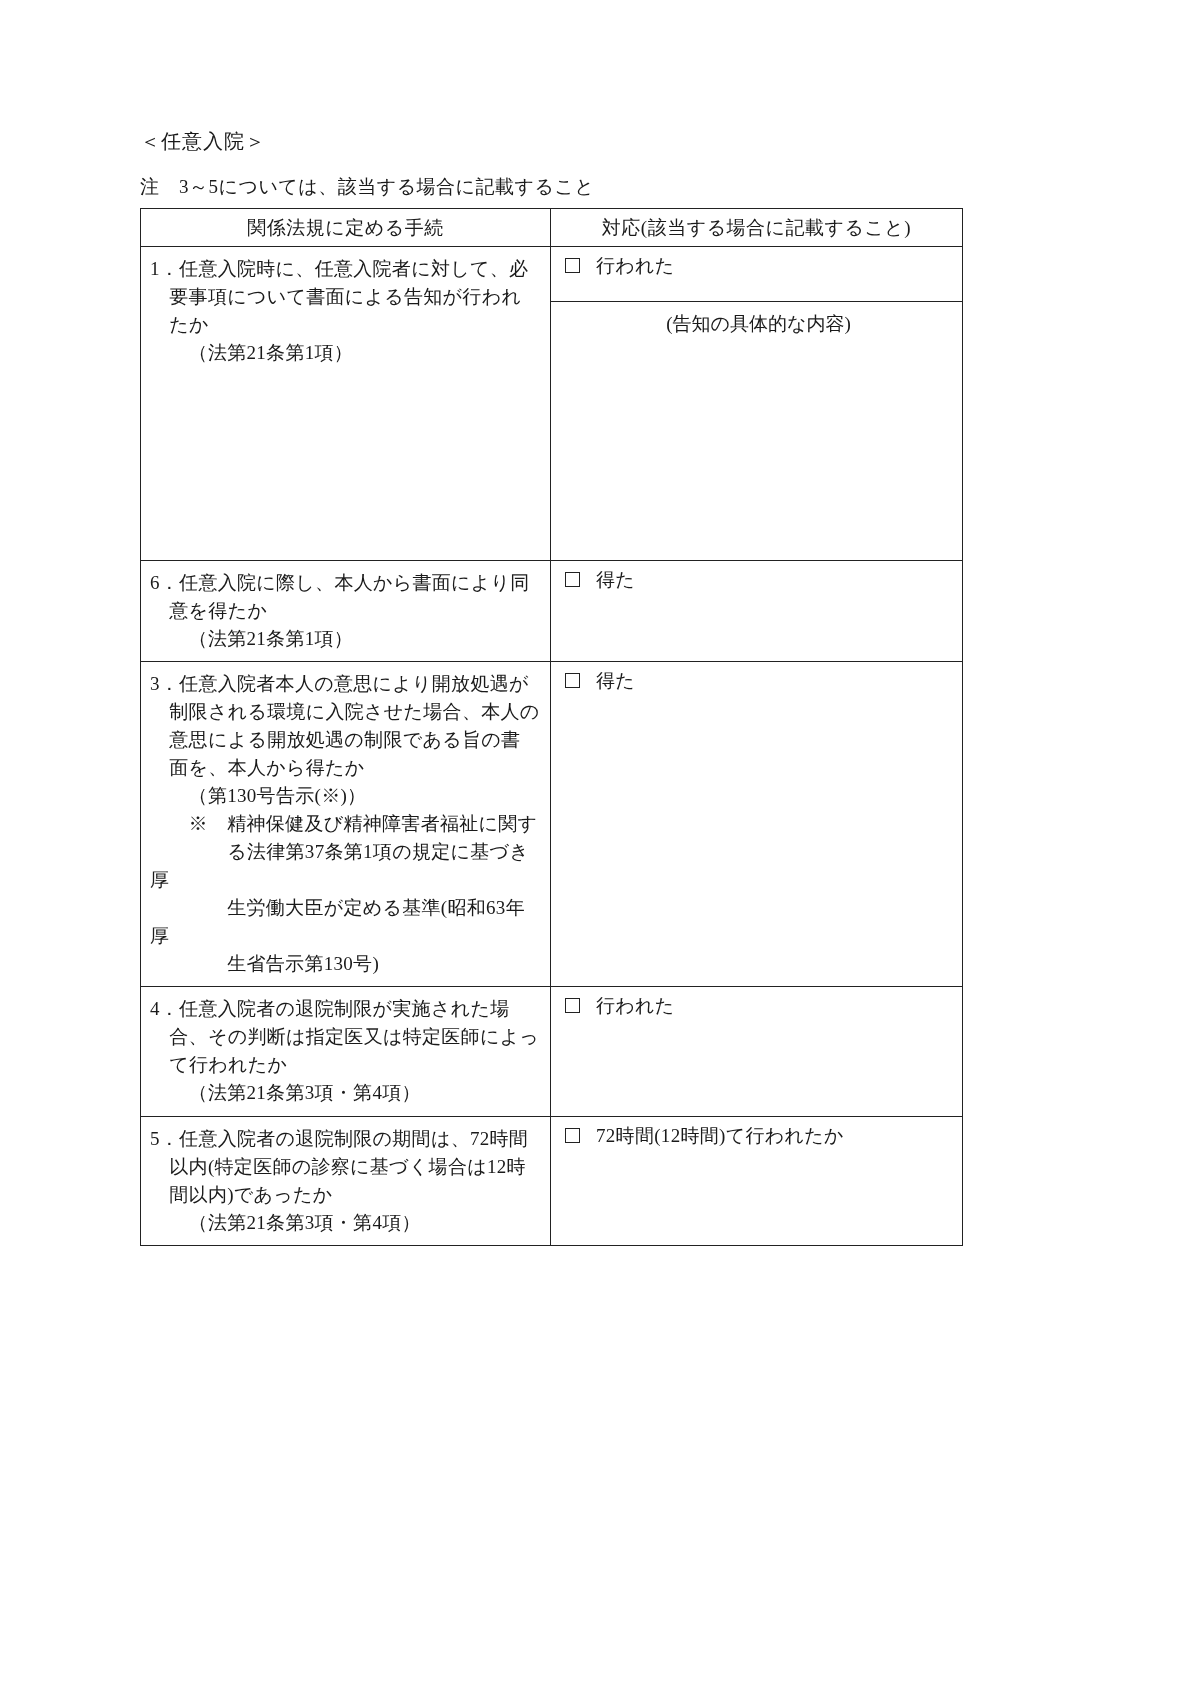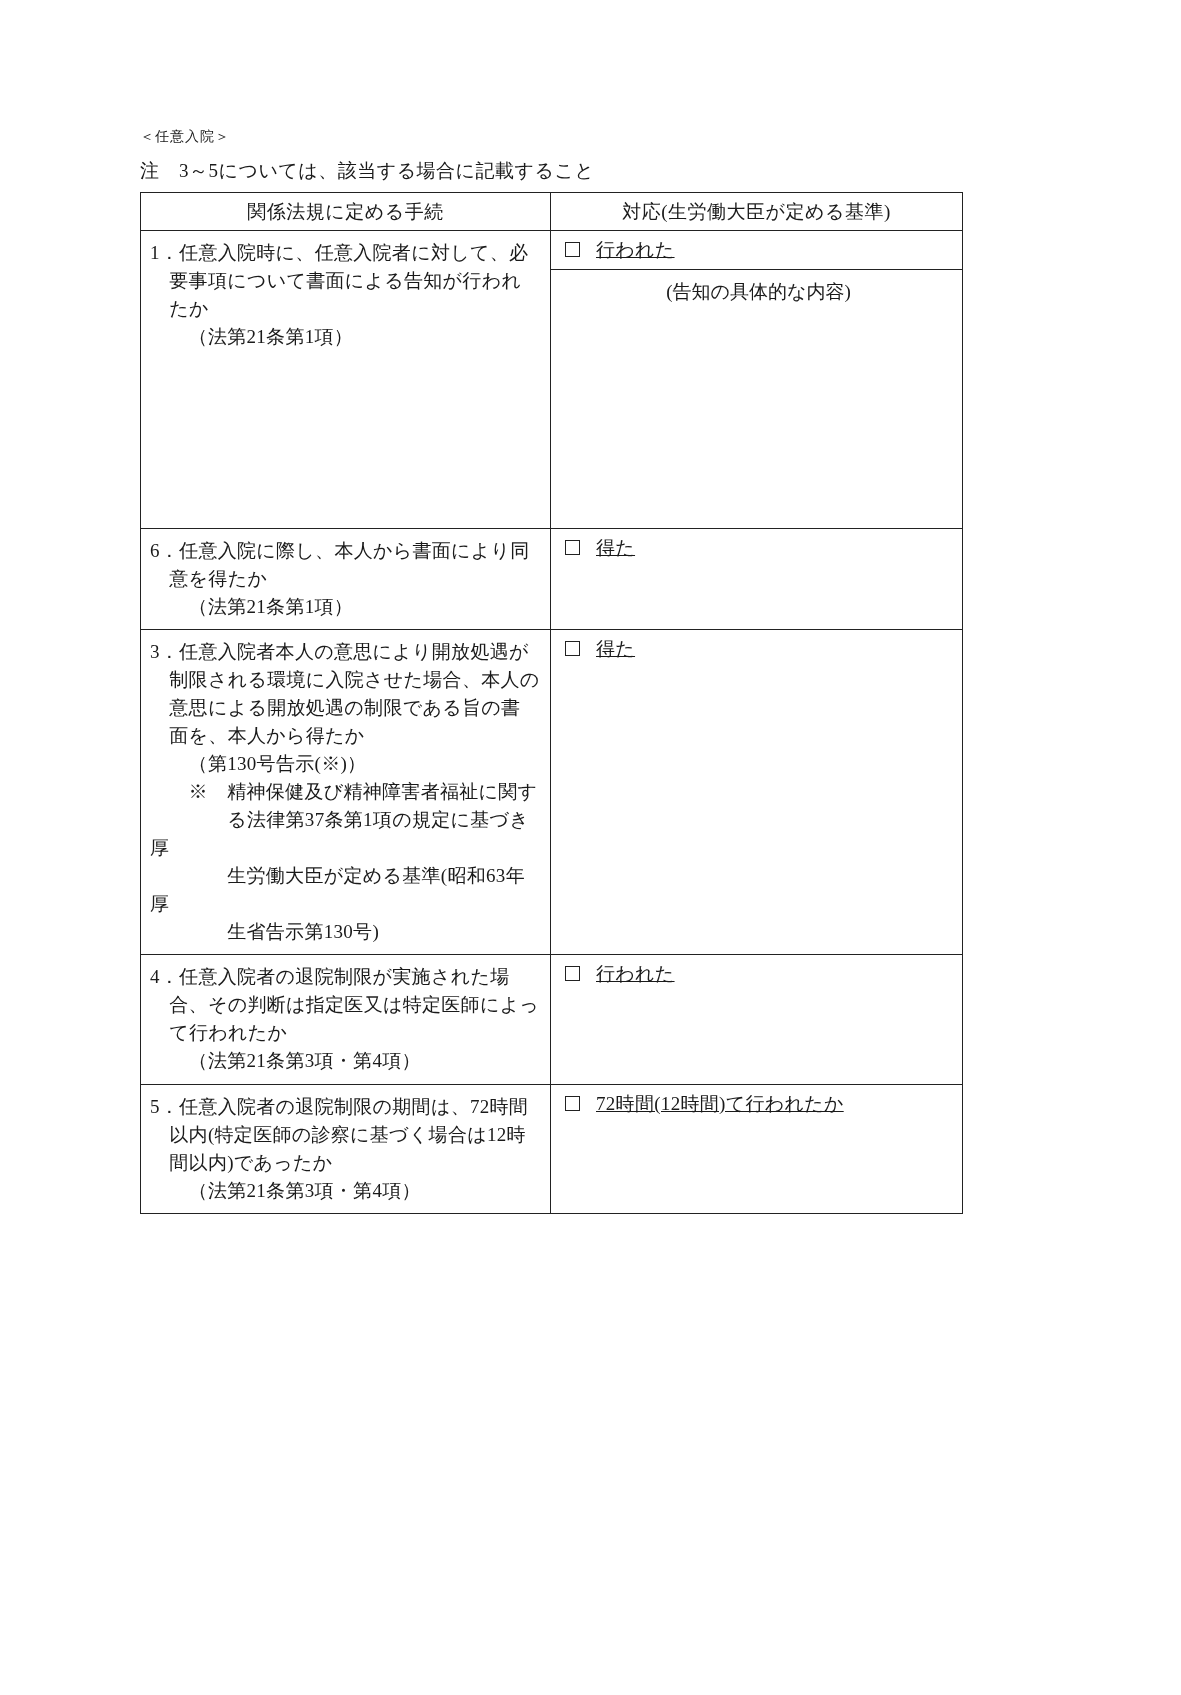--- a/index.html
+++ b/index.html
@@ -11,28 +11,28 @@
     font-family: "Liberation Serif", "DejaVu Serif", serif;
     color: #1a1a1a;
   }
   .page {
     position: absolute;
     left: 140px;
     top: 128px;
     width: 824px;
   }
   .title {
-    font-size: 14px;
+    font-size: 20px;
     font-weight: normal;
     line-height: 1.3;
     letter-spacing: 1px;
   }
   .note {
     font-size: 19px;
-    margin-top: 12px;
+    margin-top: 20px;
     margin-bottom: 8px;
     letter-spacing: 0.5px;
   }
   table.form-table {
     border-collapse: collapse;
     width: 822px;
     table-layout: fixed;
   }
   col.col-left  { width: 410px; }
   col.col-right { width: 412px; }
@@ -49,24 +49,23 @@
     padding: 4px 6px;
     letter-spacing: 0.5px;
   }
   td.proc {
     padding: 8px 8px 8px 9px;
     line-height: 28px;
     white-space: pre-wrap;
     letter-spacing: 0.3px;
   }
   td.resp {
-    padding: 5px 10px 5px 14px;
+    padding: 5px 10px 21px 14px;
     line-height: 28px;
     letter-spacing: 0.3px;
-    text-decoration: underline;
   }
   td.detail {
     padding: 8px 10px 8px 14px;
     line-height: 28px;
     text-align: center;
   }
   .checkbox {
     display: inline-block;
     width: 15px;
     height: 15px;
@@ -92,21 +91,21 @@
 
   <table class="form-table">
     <colgroup>
       <col class="col-left">
       <col class="col-right">
     </colgroup>
     <tbody>
 
       <tr>
         <th class="hdr">関係法規に定める手続</th>
-        <th class="hdr">対応(生労働大臣が定める基準)</th>
+        <th class="hdr">対応(該当する場合に記載すること)</th>
       </tr>
 
       <tr class="row-1a">
         <td class="proc" rowspan="2">1．任意入院時に、任意入院者に対して、必
 　要事項について書面による告知が行われ
 　たか
 　　（法第21条第1項）</td>
         <td class="resp">
           <span class="checkbox"></span><span>行われた</span>
         </td>

